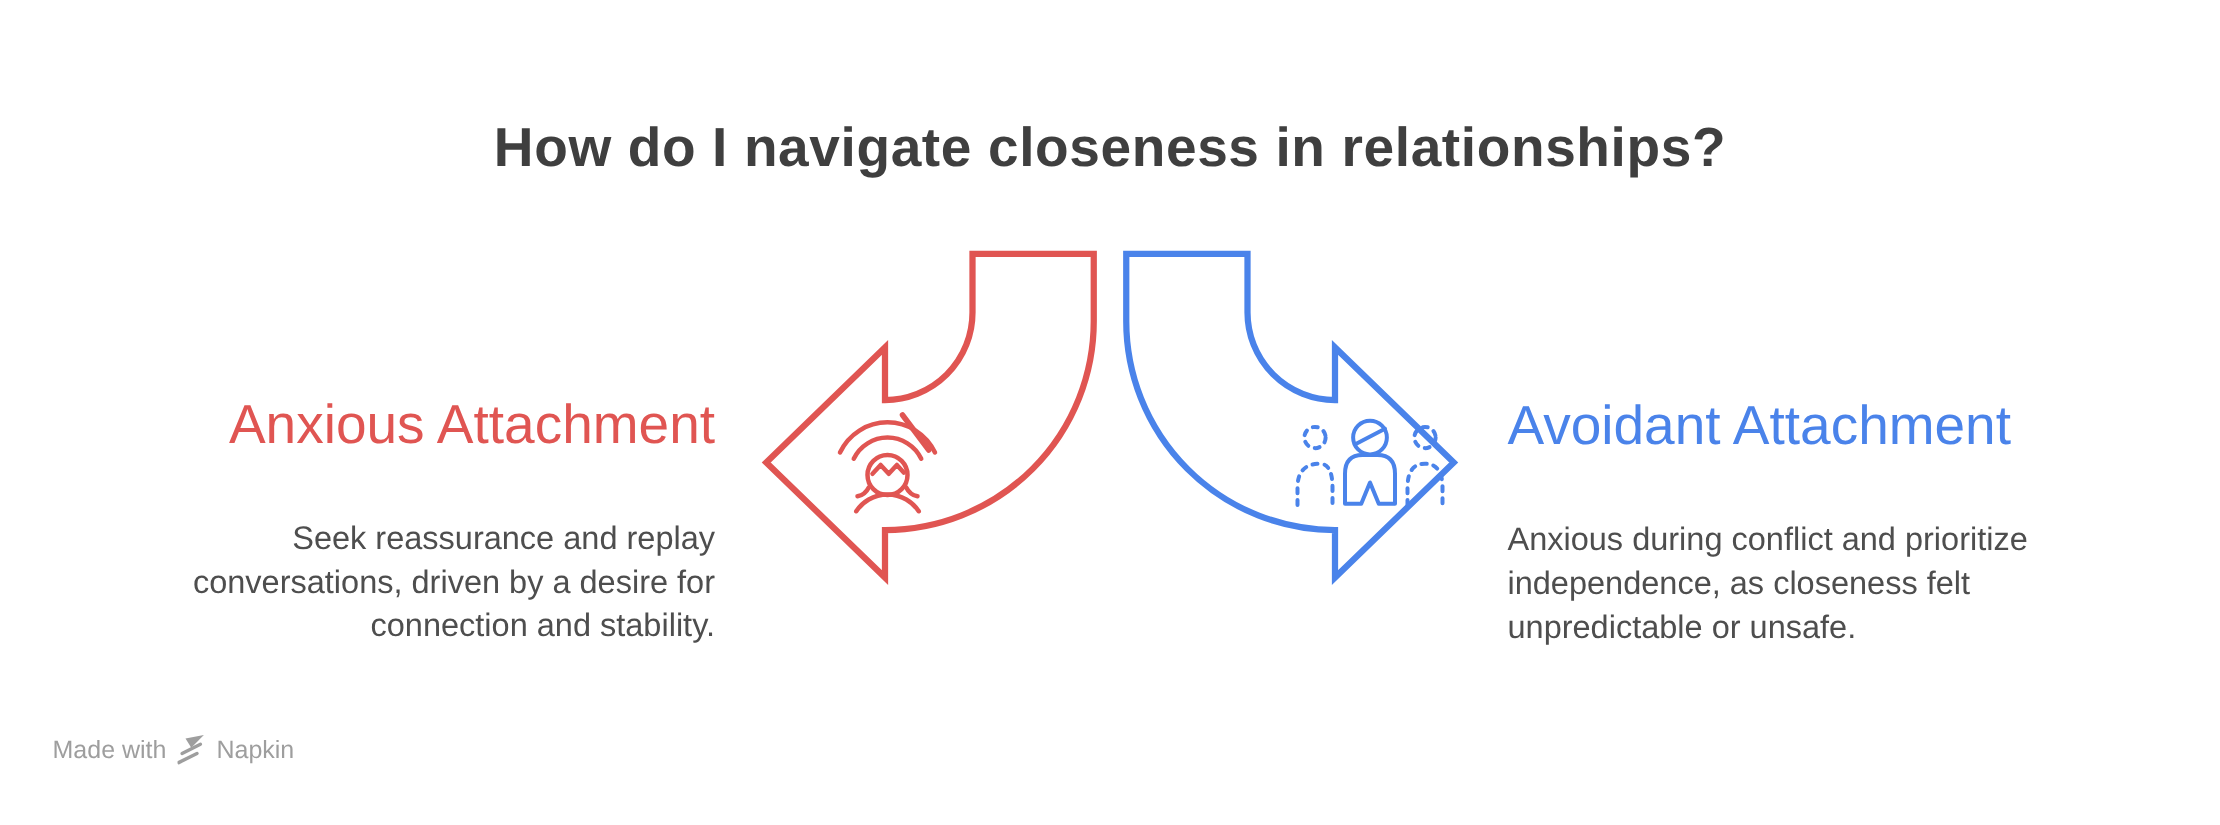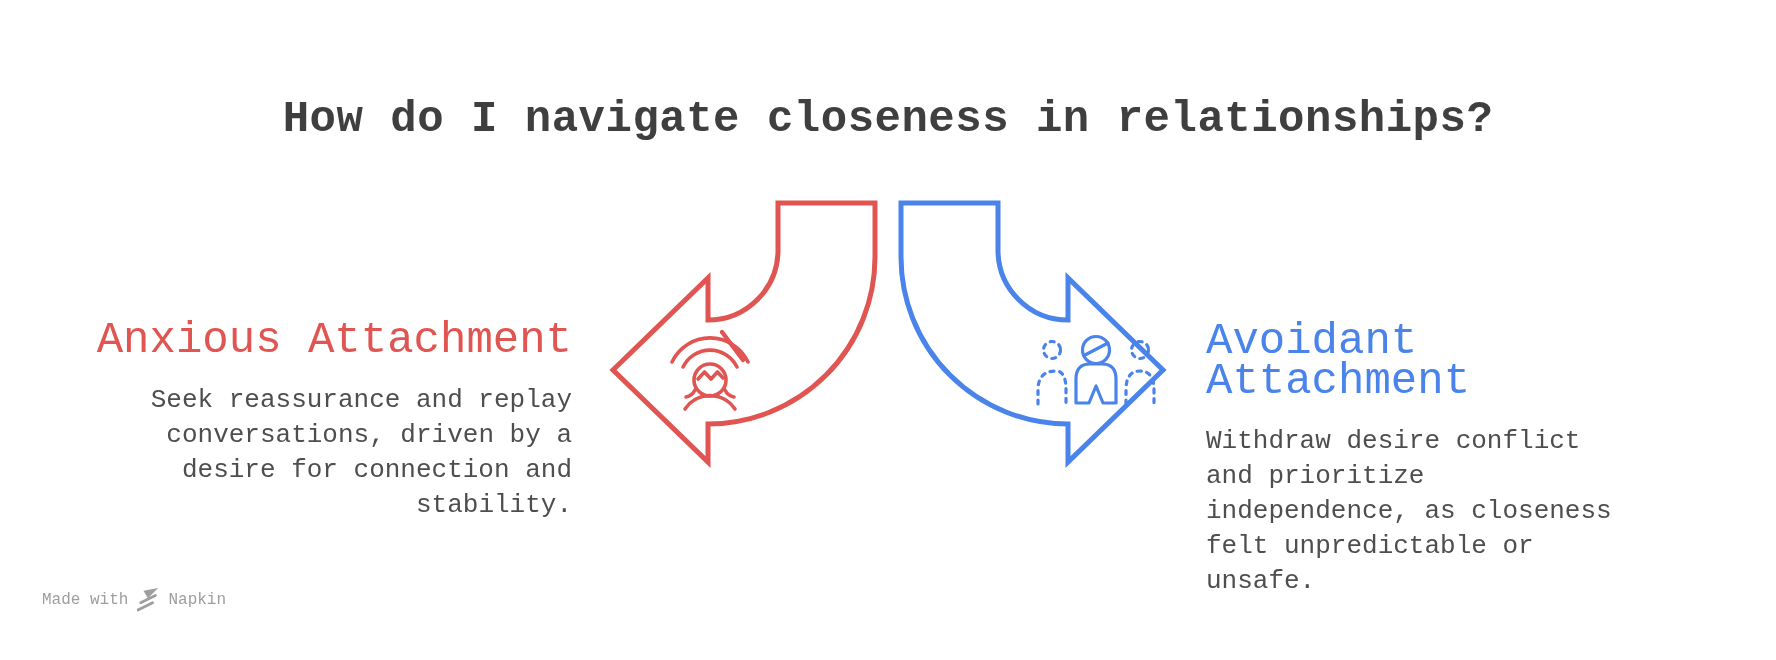--- a/index.html
+++ b/index.html
@@ -1,21 +1,21 @@
 <!DOCTYPE html>
 <html style="--red: #e05552; --blue: #4a83ea; --title_gray: #3f3f3f; --body_gray: #4e4e4e; --credit_gray: #9e9e9e;"><head>
 <meta charset="utf-8">
 <style>
   html,body{margin:0;padding:0;background:#fff;}
   .canvas{
     position:relative;
     width:1776px;height:660px;
     background:#ffffff;
     overflow:hidden;
-    font-family:Liberation Mono, monospace;
+    font-family:Liberation Sans, sans-serif;
   }
   .title{
     position:absolute;
     left:0;right:0;top:94px;
     text-align:center;
     font-size:44px;
     font-weight:bold;
     color:var(--title_gray,#3f3f3f);
     letter-spacing:0.5px;
   }
@@ -26,30 +26,30 @@
   .icon-blue{fill:none;stroke:var(--blue,#4a83ea);stroke-width:3.2;stroke-linecap:round;stroke-linejoin:round;}
   .icon-blue-dashed{fill:none;stroke:var(--blue,#4a83ea);stroke-width:3.2;stroke-linecap:round;stroke-dasharray:4 5.5;}
   .icon-blue-solidfill{fill:#ffffff;stroke:var(--blue,#4a83ea);stroke-width:3.2;stroke-linecap:round;stroke-linejoin:round;}
   .text-block{position:absolute;}
   .text-block.left{right:1204px;width:505px;top:320px;text-align:right;}
   .text-block.right{left:1206px;width:420px;top:321px;text-align:left;}
   .block-heading{font-size:44px;line-height:40px;font-weight:400;}
   .block-heading.red{color:var(--red,#e05552);}
   .block-heading.blue{color:var(--blue,#4a83ea);}
   .block-body{
-    margin-top:23px;
+    margin-top:53px;
     font-size:26px;
     line-height:35px;
     color:var(--body_gray,#4e4e4e);
   }
   .credit{
     position:absolute;
     left:42px;top:588px;
     display:flex;align-items:center;gap:9px;
-    font-size:16px;
+    font-size:20px;
     color:var(--credit_gray,#9e9e9e);
   }
   .credit svg{display:block;}
 </style>
 </head>
 <body>
 
 <div class="canvas">
 
   <div class="title">How do I navigate closeness in relationships?</div>
@@ -84,21 +84,21 @@
     </g>
   </svg>
 
   <div class="text-block left">
     <div class="block-heading red">Anxious Attachment</div>
     <div class="block-body">Seek reassurance and replay conversations, driven by a desire for connection and stability.</div>
   </div>
 
   <div class="text-block right">
     <div class="block-heading blue">Avoidant Attachment</div>
-    <div class="block-body">Withdraw desire conflict and prioritize independence, as closeness felt unpredictable or unsafe.</div>
+    <div class="block-body">Anxious during conflict and prioritize independence, as closeness felt unpredictable or unsafe.</div>
   </div>
 
   <div class="credit">
     <span>Made with</span>
     <svg width="22" height="24" viewBox="0 0 24 26">
       <path d="M 7 3 L 23 0 L 12 11 Z" fill="currentColor"></path>
       <path d="M 4 16 L 20 8" stroke="currentColor" stroke-width="3" stroke-linecap="round" fill="none"></path>
       <path d="M 1 24 L 17 16" stroke="currentColor" stroke-width="3" stroke-linecap="round" fill="none"></path>
     </svg>
     <span>Napkin</span>

